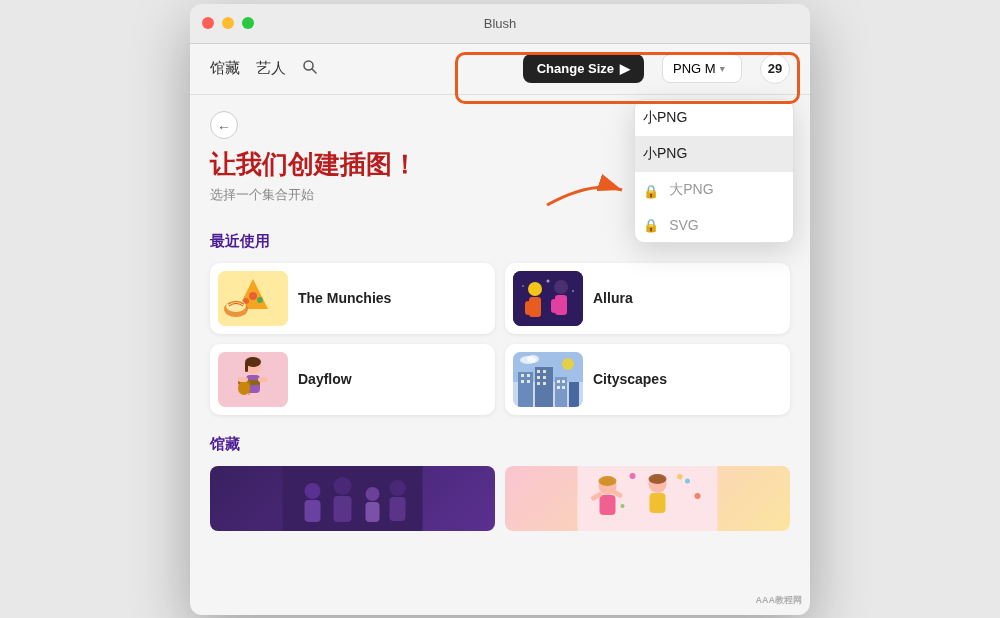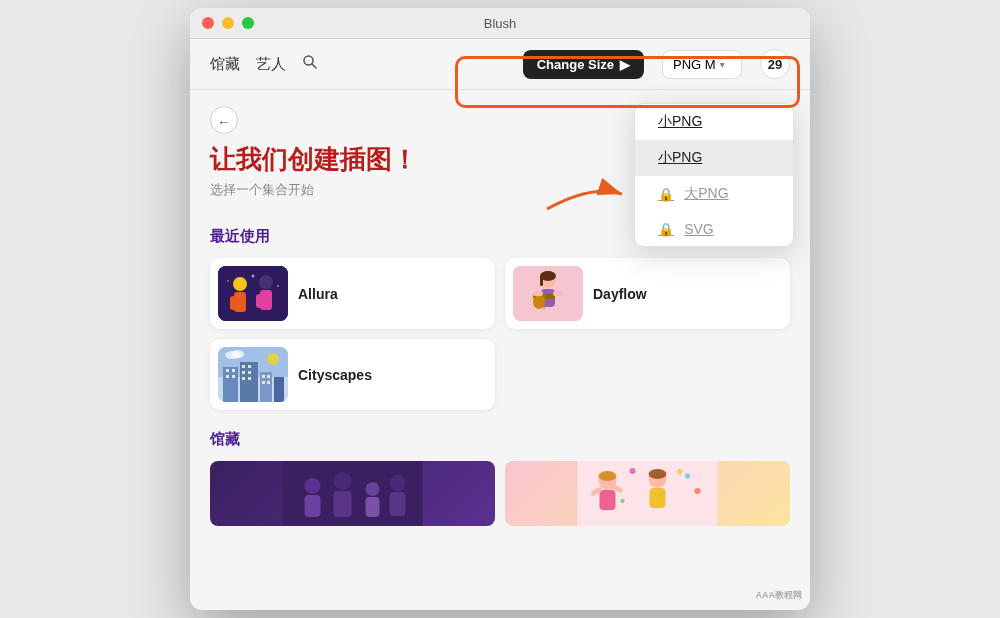--- a/index.html
+++ b/index.html
@@ -18,21 +18,21 @@
       width: 620px;
       background: #f5f5f5;
       border-radius: 12px;
       box-shadow: 0 20px 60px rgba(0,0,0,0.3);
       overflow: hidden;
       position: relative;
     }
 
     .titlebar {
       background: #ececec;
-      height: 31px;
+      height: 40px;
       display: flex;
       align-items: center;
       justify-content: center;
       border-bottom: 1px solid #d0d0d0;
       position: relative;
       border-radius: 12px 12px 0 0;
     }
 
     .traffic-lights {
       position: absolute;
@@ -241,28 +241,27 @@
       background: white;
       border-radius: 10px;
       box-shadow: 0 8px 30px rgba(0,0,0,0.15);
       z-index: 200;
       min-width: 160px;
       overflow: hidden;
       border: 1px solid #e0e0e0;
     }
 
     .dropdown-item {
-      padding: 9px 23px;
+      padding: 9px 8px;
       font-size: 14px;
       color: #222;
       cursor: pointer;
       display: flex;
-      align-items: center;
+      align-items: flex-end;
       gap: 10px;
-      text-decoration: underline;
     }
 
     .dropdown-item.selected {
       background: #ebebeb;
     }
 
     .dropdown-item.locked {
       color: #999;
     }
 
@@ -355,20 +354,40 @@
     <div class="back-btn">←</div>
 
     
     <div class="page-title">让我们创建插图！</div>
     <div class="page-subtitle">选择一个集合开始</div>
 
     
     <div class="section-title">最近使用</div>
     <div class="collection-grid">
 
+      <div class="collection-card">
+        <div class="collection-thumb">
+          <div class="thumb-munchies">
+            <svg viewBox="0 0 70 55" class="illus-svg">
+              <rect width="70" height="55" fill="#ffeaa0"></rect>
+
+              <polygon points="35,8 50,38 20,38" fill="#f39c12" opacity="0.9"></polygon>
+              <circle cx="35" cy="25" r="4" fill="#e74c3c" opacity="0.8"></circle>
+              <circle cx="28" cy="30" r="3" fill="#e74c3c" opacity="0.7"></circle>
+              <circle cx="42" cy="29" r="3" fill="#27ae60" opacity="0.8"></circle>
+
+              <ellipse cx="18" cy="38" rx="12" ry="8" fill="#e67e22" opacity="0.8"></ellipse>
+              <ellipse cx="18" cy="35" rx="10" ry="6" fill="#fdeaa7"></ellipse>
+              <path d="M10,33 Q18,28 26,33" stroke="#e67e22" stroke-width="1.5" fill="none"></path>
+              <path d="M11,35 Q18,30 25,35" stroke="#d35400" stroke-width="1" fill="none"></path>
+            </svg>
+          </div>
+        </div>
+        <span class="collection-name">The Munchies</span>
+      </div>
 
       <div class="collection-card">
         <div class="collection-thumb">
           <div class="thumb-allura">
             <svg viewBox="0 0 70 55" class="illus-svg">
               <rect width="70" height="55" fill="#2d1b5e"></rect>
 
               <circle cx="22" cy="18" r="7" fill="#f5c518"></circle>
               <rect x="16" y="26" width="12" height="20" rx="3" fill="#e85c20"></rect>
               <rect x="12" y="30" width="6" height="14" rx="3" fill="#e85c20"></rect>

